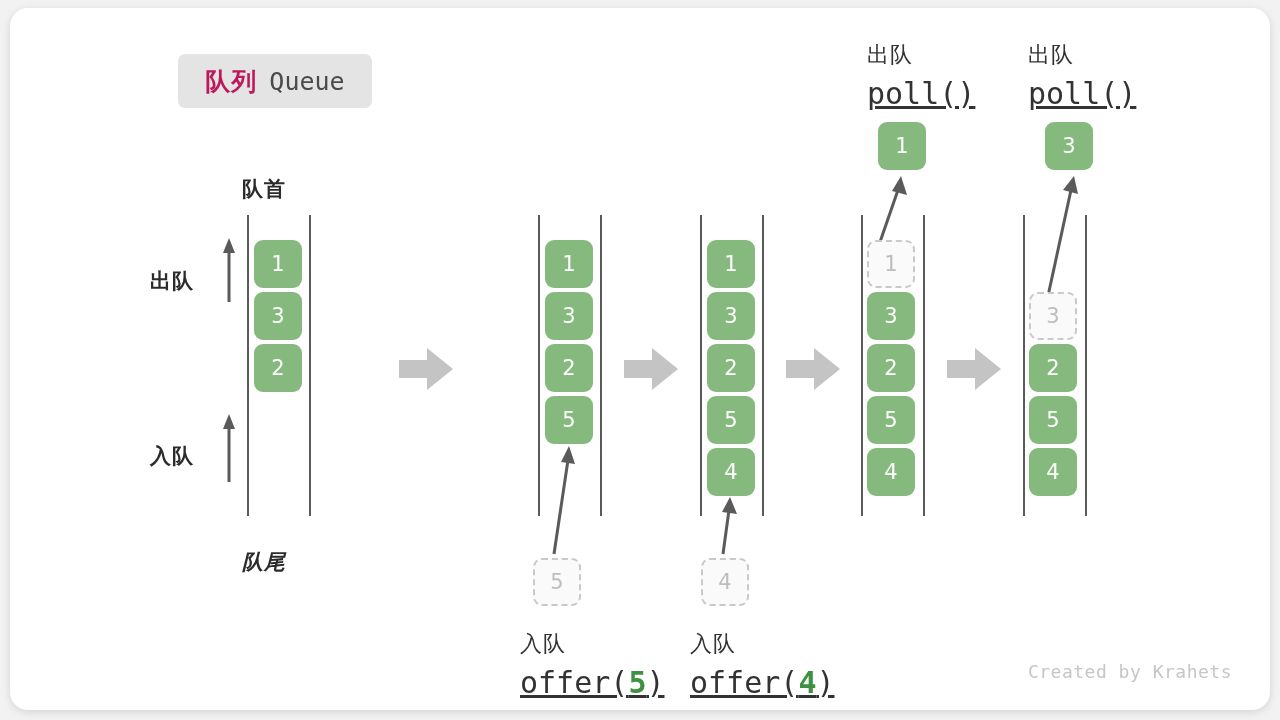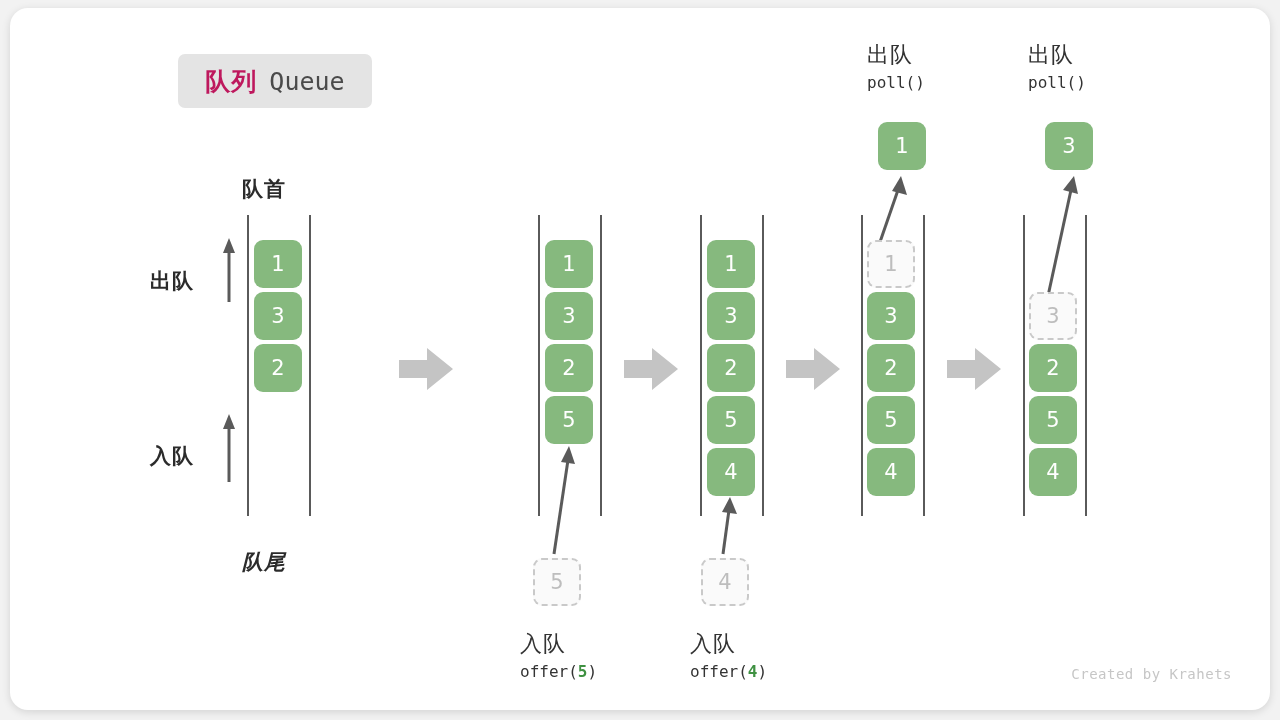--- a/index.html
+++ b/index.html
@@ -75,23 +75,24 @@
   .op-label .cn {
     display: block;
     font-size: 22px;
     color: #333333;
     letter-spacing: 1px;
     line-height: 1.5;
   }
   .op-label .code {
     display: block;
     font-family: "DejaVu Sans Mono", "Liberation Mono", monospace;
-    font-size: 16px;
+    font-size: 30px;
     color: #333333;
     line-height: 1.5;
+    text-decoration: underline;
   }
   .op-label .code .num { color: #3f9142; font-weight: 700; }
 
   
   .rail {
     position: absolute;
     width: 0;
     border-left: 2px solid #5a5a5a;
   }
 
@@ -127,21 +128,21 @@
     position: absolute;
     overflow: visible;
   }
 
   
   #credit {
     position: absolute;
     right: 38px;
     bottom: 28px;
     font-family: "DejaVu Sans Mono", "Liberation Mono", monospace;
-    font-size: 14px;
+    font-size: 18px;
     color: #c6c6c6;
     letter-spacing: 0.5px;
   }
 </style>
 </head>
 <body>
 
 <div id="stage">
   <div id="card">
 

